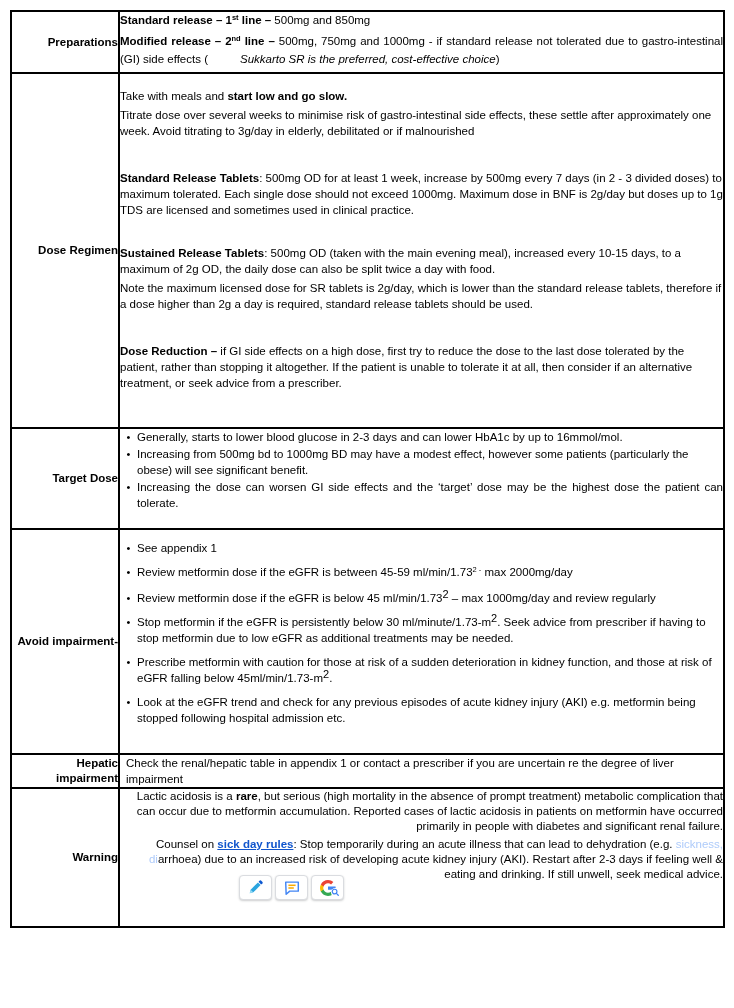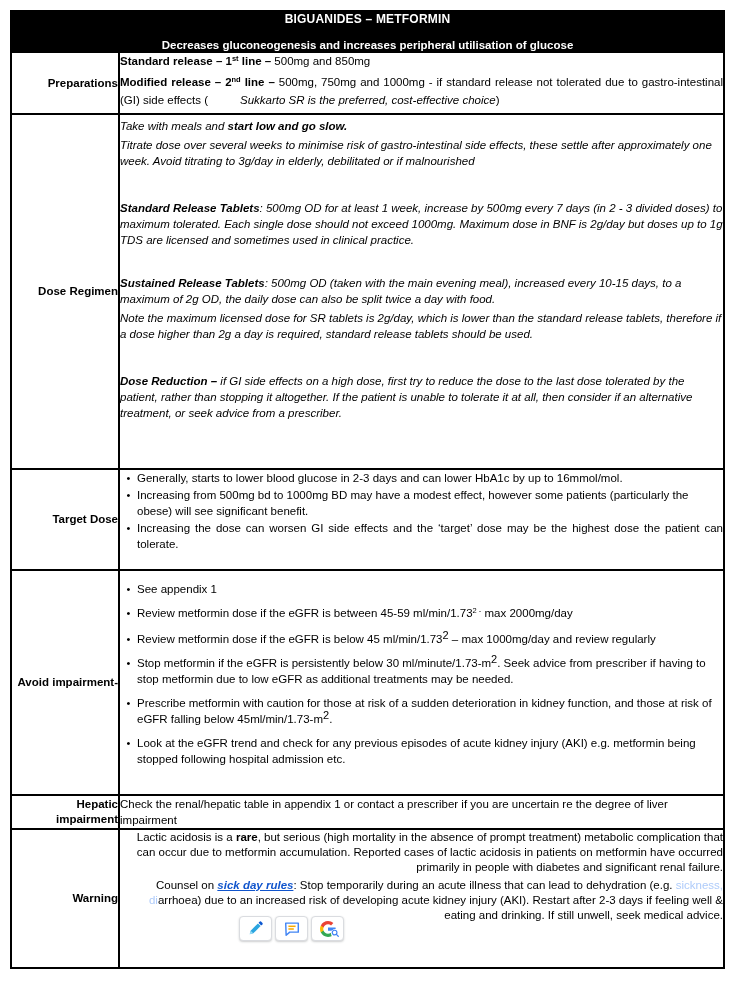--- a/index.html
+++ b/index.html
@@ -54,40 +54,40 @@
     background: #fff;
   }
   .para { margin: 0 0 3px 0; }
   .para:last-child { margin-bottom: 0; }
   .justify { text-align: justify; }
   .b { font-weight: bold; }
   .i { font-style: italic; margin-left: 32px; }
   .sup  { position: relative; top: -4px; font-size: 7.5px; text-align: center; }
   .supl { position: relative; top: -4px; font-size: 11px; }
   .pale { color: #aecbfa; }
-  .link { color: #1155cc; font-weight: bold; text-decoration: underline; cursor: pointer; font-style: italic; }
+  .link { color: #1155cc; font-weight: bold; text-decoration: underline; cursor: pointer; }
 
   .bullets { }
   .bullet-item { display: flex; margin: 0 0 1px 0; }
   .bullets.spaced .bullet-item { margin-bottom: 8px; }
   .bullets.spaced .bullet-item:last-child { margin-bottom: 0; }
   .dot { flex: 0 0 17px; width: 17px; text-align: center; font-size: 11px; }
   .btext { flex: 1; }
 
   
   tr.row-preparations        { height: 62px; }
   tr.row-dose-regimen        { height: 355px; }
   tr.row-target-dose         { height: 101px; }
   tr.row-renal-impairment    { height: 225px; }
   tr.row-hepatic-impairment  { height: 28px; }
   tr.row-warning             { height: 139px; }
-  tr.row-dose-regimen .content-cell { padding-top: 3px; font-style: italic; }
+  tr.row-dose-regimen .content-cell { padding-top: 14px; }
   tr.row-renal-impairment .content-cell { padding-top: 10px; }
   tr.row-warning .content-cell { position: relative; line-height: 15px; text-align: right; }
-  tr.row-hepatic-impairment .content-cell { vertical-align: middle; }
+  tr.row-hepatic-impairment .content-cell { vertical-align: middle; padding-left: 6px; }
 
   .spacer { width: 100%; }
 
   
   #float-toolbar {
     position: absolute;
     left: 119px;
     top: 86px;
     display: flex;
     gap: 3px;
@@ -112,26 +112,20 @@
 </head>
 <body>
 
 <div class="page">
   <table class="drug-table">
     <colgroup>
         <col style="width:108px">
         <col>
       </colgroup>
     <tbody id="rows">
-      <tr>
-        <th class="header-cell" colspan="2">
-          <div class="header-title">BIGUANIDES – METFORMIN</div>
-          <div class="header-subtitle">Decreases gluconeogenesis and increases peripheral utilisation of glucose</div>
-        </th>
-      </tr>
 
     <tr class="row-preparations">
           <th class="label-cell">Preparations</th>
           <td class="content-cell">
             <div class="para"><span class="b">Standard release – 1</span><span class="b sup">st</span><span class="b"> line – </span><span>500mg and 850mg</span></div>
             <div class="para justify"><span class="b">Modified release – 2</span><span class="b sup">nd</span><span class="b"> line – </span><span>500mg, 750mg and 1000mg - if standard release not tolerated due to gastro-intestinal (GI) side effects (</span><span class="i">Sukkarto SR is the preferred, cost-effective choice</span><span>)</span></div>
           </td>
         </tr>
         <tr class="row-dose-regimen">
           <th class="label-cell">Dose Regimen</th>

